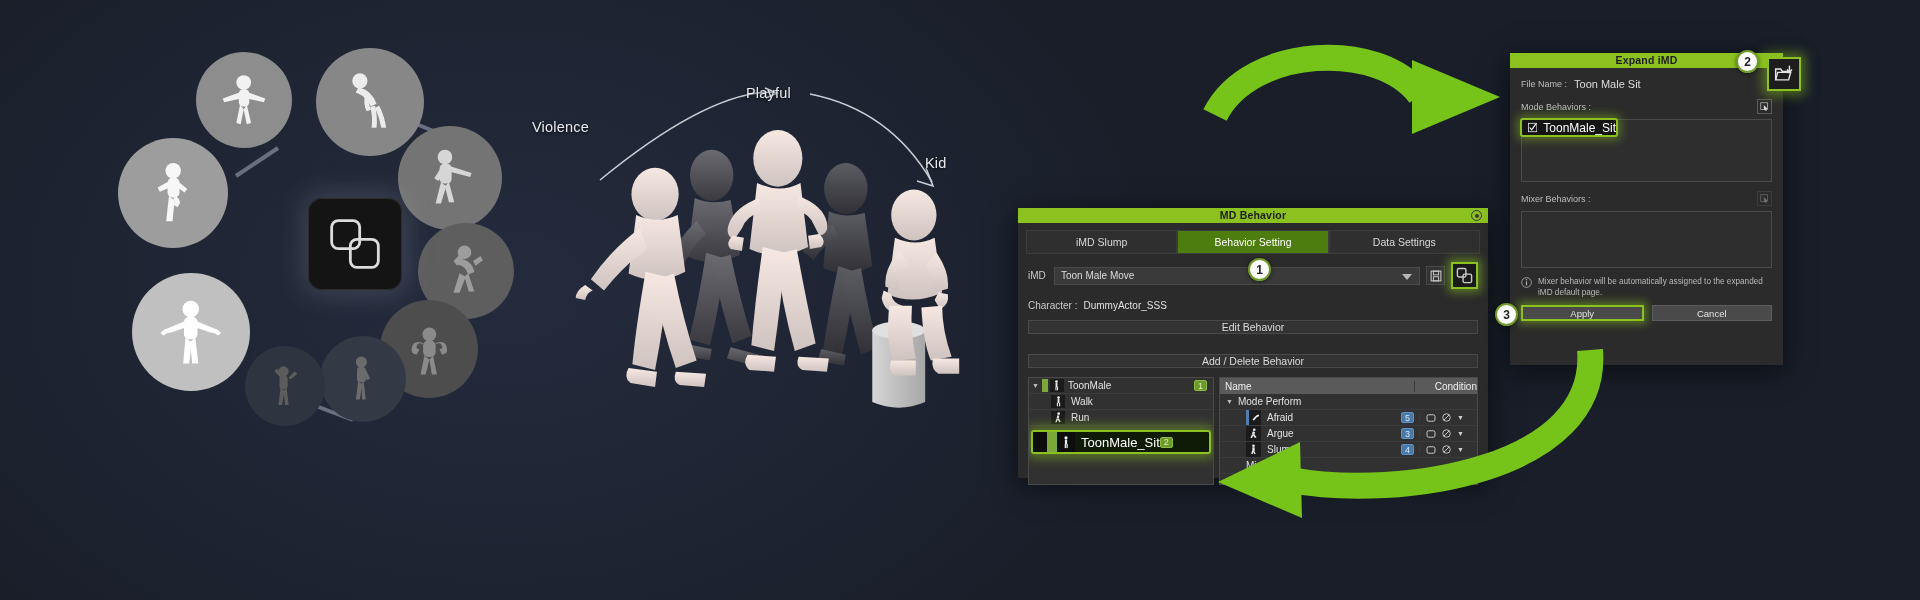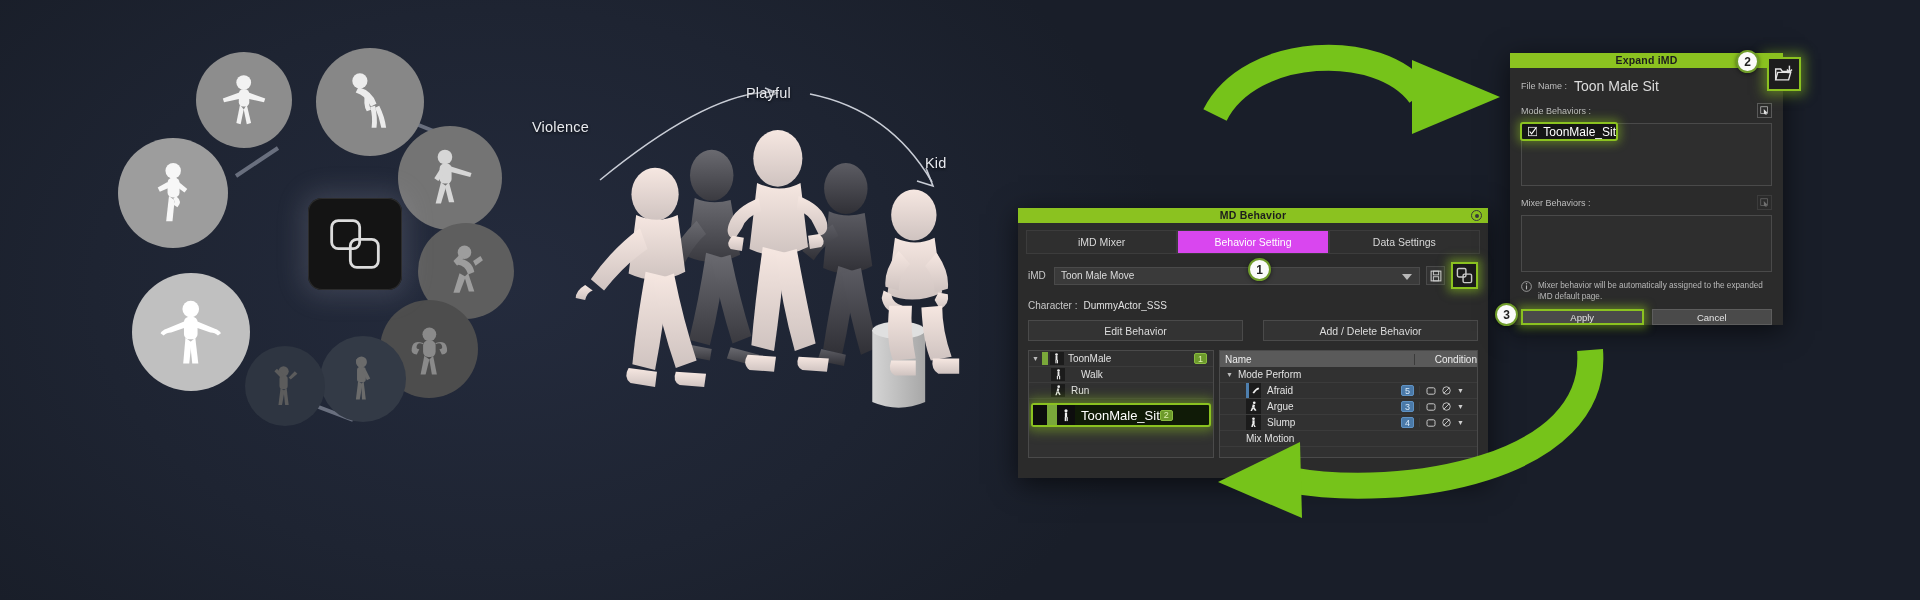--- a/index.html
+++ b/index.html
@@ -53,36 +53,36 @@
   #mdPanel .close-dot {
     position:absolute; right:6px; top:2px; width:11px; height:11px; border-radius:50%;
     border:1.3px solid #3a3a3a;
   }
   #mdPanel .close-dot:after { content:""; position:absolute; left:3.2px; top:3.2px; width:4px; height:4px; background:#3a3a3a; border-radius:50%; }
   .tabs { display:flex; margin: 7px 8px 0 8px; }
   .tab {
     flex:1; text-align:center; font-size:10.5px; color:#d8d8d8; padding:5px 0;
     background:#2f2f2f; border:1px solid #3c3c3c;
   }
-  .tab.active { background:#d946ef; color:#fff; }
+  .tab.active { background:#4d7c0f; color:#fff; }
   .row-label { color:#c9c9c9; font-size:10px; }
   .field-row { display:flex; align-items:center; gap:6px; margin: 8px 10px 0 10px; }
   .combo {
     flex:1; height:18px; background:#3a3a3a; border:1px solid #4a4a4a; color:#dcdcdc;
     font-size:10px; display:flex; align-items:center; padding:0 6px; position:relative;
   }
   .combo .caret { position:absolute; right:7px; top:6px; width:0;height:0;
     border-left:5px solid transparent;border-right:5px solid transparent;border-top:6px solid #b8b8b8; }
   .iconbtn { width:19px;height:19px;border:1px solid #4a4a4a;background:#333;
     display:flex;align-items:center;justify-content:center; }
   .iconbtn.hl {
     border:2px solid #8bc220; background:#1b1b1b;
     box-shadow: 0 0 9px 3px rgba(139,194,32,.55);
   }
-  .btnrow { display:flex; gap:20px; margin: 9px 10px 0 10px; }
+  .btnrow { display:flex; gap:20px; margin: 9px 10px 0 10px; flex-direction: column; }
   .wbtn { flex:1; height:21px; background:#333333; border:1px solid #4a4a4a; color:#dcdcdc;
     font-size:10.5px; display:flex; align-items:center; justify-content:center; }
   .lists { display:flex; gap:5px; margin: 9px 10px 0 10px; height:108px; }
   .listL { width:186px; background:#313131; border:1px solid #4a4a4a; position:relative; overflow:hidden; }
   .listR { flex:1; background:#313131; border:1px solid #4a4a4a; overflow:hidden; }
   .trow { display:flex; align-items:center; height:16px; border-bottom:1px solid #3b3b3b;
     color:#e2e2e2; font-size:10px; position:relative; }
   .trow .nm { flex:1; }
   .hdr { background:#5a5a5a; color:#eee; font-size:10px; height:16px; display:flex; align-items:center; }
   .hdr .c1 { flex:1; padding-left:5px; border-right:1px solid #3b3b3b; }
@@ -96,23 +96,23 @@
   .selrow {
     position:absolute; left:2px; top:52px; width:180px; height:24px;
     border:2.5px solid #8bc220; border-radius:3px; background:#101b07;
     box-shadow:0 0 12px 4px rgba(139,194,32,.5);
     display:flex; align-items:center; color:#fff; font-size:13px;
   }
   .swatch { width:7px; height:100%; background:#7aa83a; }
   .micon { width:17px; height:100%; background:#1b1b1b; display:flex;align-items:center;justify-content:center; }
 
   
-  #expPanel { left: 1510px; top: 53px; width: 273px; height: 272px; }
+  #expPanel { left: 1510px; top: 53px; width: 273px; height: 312px; }
   .exp-label { color:#bdbdbd; font-size:9px; }
-  .exp-val { color:#dddddd; font-size:14px; }
+  .exp-val { color:#dddddd; font-size:11px; }
   .listbox { background:#2e2e2e; border:1px solid #4a4a4a; }
   .chk-hl {
     position:absolute; left:9px; top:52px; width:98px; height:19px;
     border:2px solid #8bc220; border-radius:3px; background:#151515;
     box-shadow:0 0 10px 3px rgba(139,194,32,.45);
     display:flex; align-items:center; gap:6px; padding-left:6px;
     color:#fff; font-size:12px;
   }
   .dlg-btn { height:16px; background:#4a4a4a; border:1px solid #5d5d5d; color:#e4e4e4;
     font-size:9.5px; display:flex; align-items:center; justify-content:center; }
@@ -369,21 +369,21 @@
     <path d="M1300,442 L1218,482 L1302,518 Z" fill="#76c31a"></path>
   </svg>
 
   <div class="panel" id="mdPanel">
     <div class="panel-title">
       <span>MD Behavior</span>
       <span class="close-dot"></span>
     </div>
 
     <div class="tabs">
-      <div class="tab">iMD Mixer</div>
+      <div class="tab">iMD Slump</div>
       <div class="tab active">Behavior Setting</div>
       <div class="tab">Data Settings</div>
     </div>
 
     <div class="field-row">
       <span class="row-label" style="width:20px">iMD</span>
       <div class="combo">
         <span>Toon Male Move</span>
         <span class="caret"></span>
       </div>
@@ -435,21 +435,21 @@
           <span class="micon" style="height:13px;width:14px;">
             <svg width="7" height="11" viewBox="0 0 10 16">
                 <g fill="#e8e8e8">
                   <circle cx="5" cy="2.2" r="2"></circle>
                   <rect x="3.6" y="4.4" width="2.8" height="6"></rect>
                   <rect x="2.6" y="10" width="1.6" height="5"></rect>
                   <rect x="5.8" y="10" width="1.6" height="5"></rect>
                 </g>
               </svg>
           </span>
-          <span class="nm" style="padding-left:16px;">Walk</span>
+          <span class="nm" style="padding-left:6px;">Walk</span>
         </div>
         <div class="trow" style="padding-left:22px;">
           <span class="micon" style="height:13px;width:14px;">
             <svg width="8" height="11" viewBox="0 0 12 16">
                 <g fill="#e8e8e8">
                   <circle cx="7" cy="2.2" r="2"></circle>
                   <path d="M5 4.5 l3 1 l-1 4 l-3-1z"></path>
                   <path d="M4 9 l-2 6 h2 l2-5z"></path>
                   <path d="M7 9 l3 5 l-2 1 l-3-5z"></path>
                 </g>

